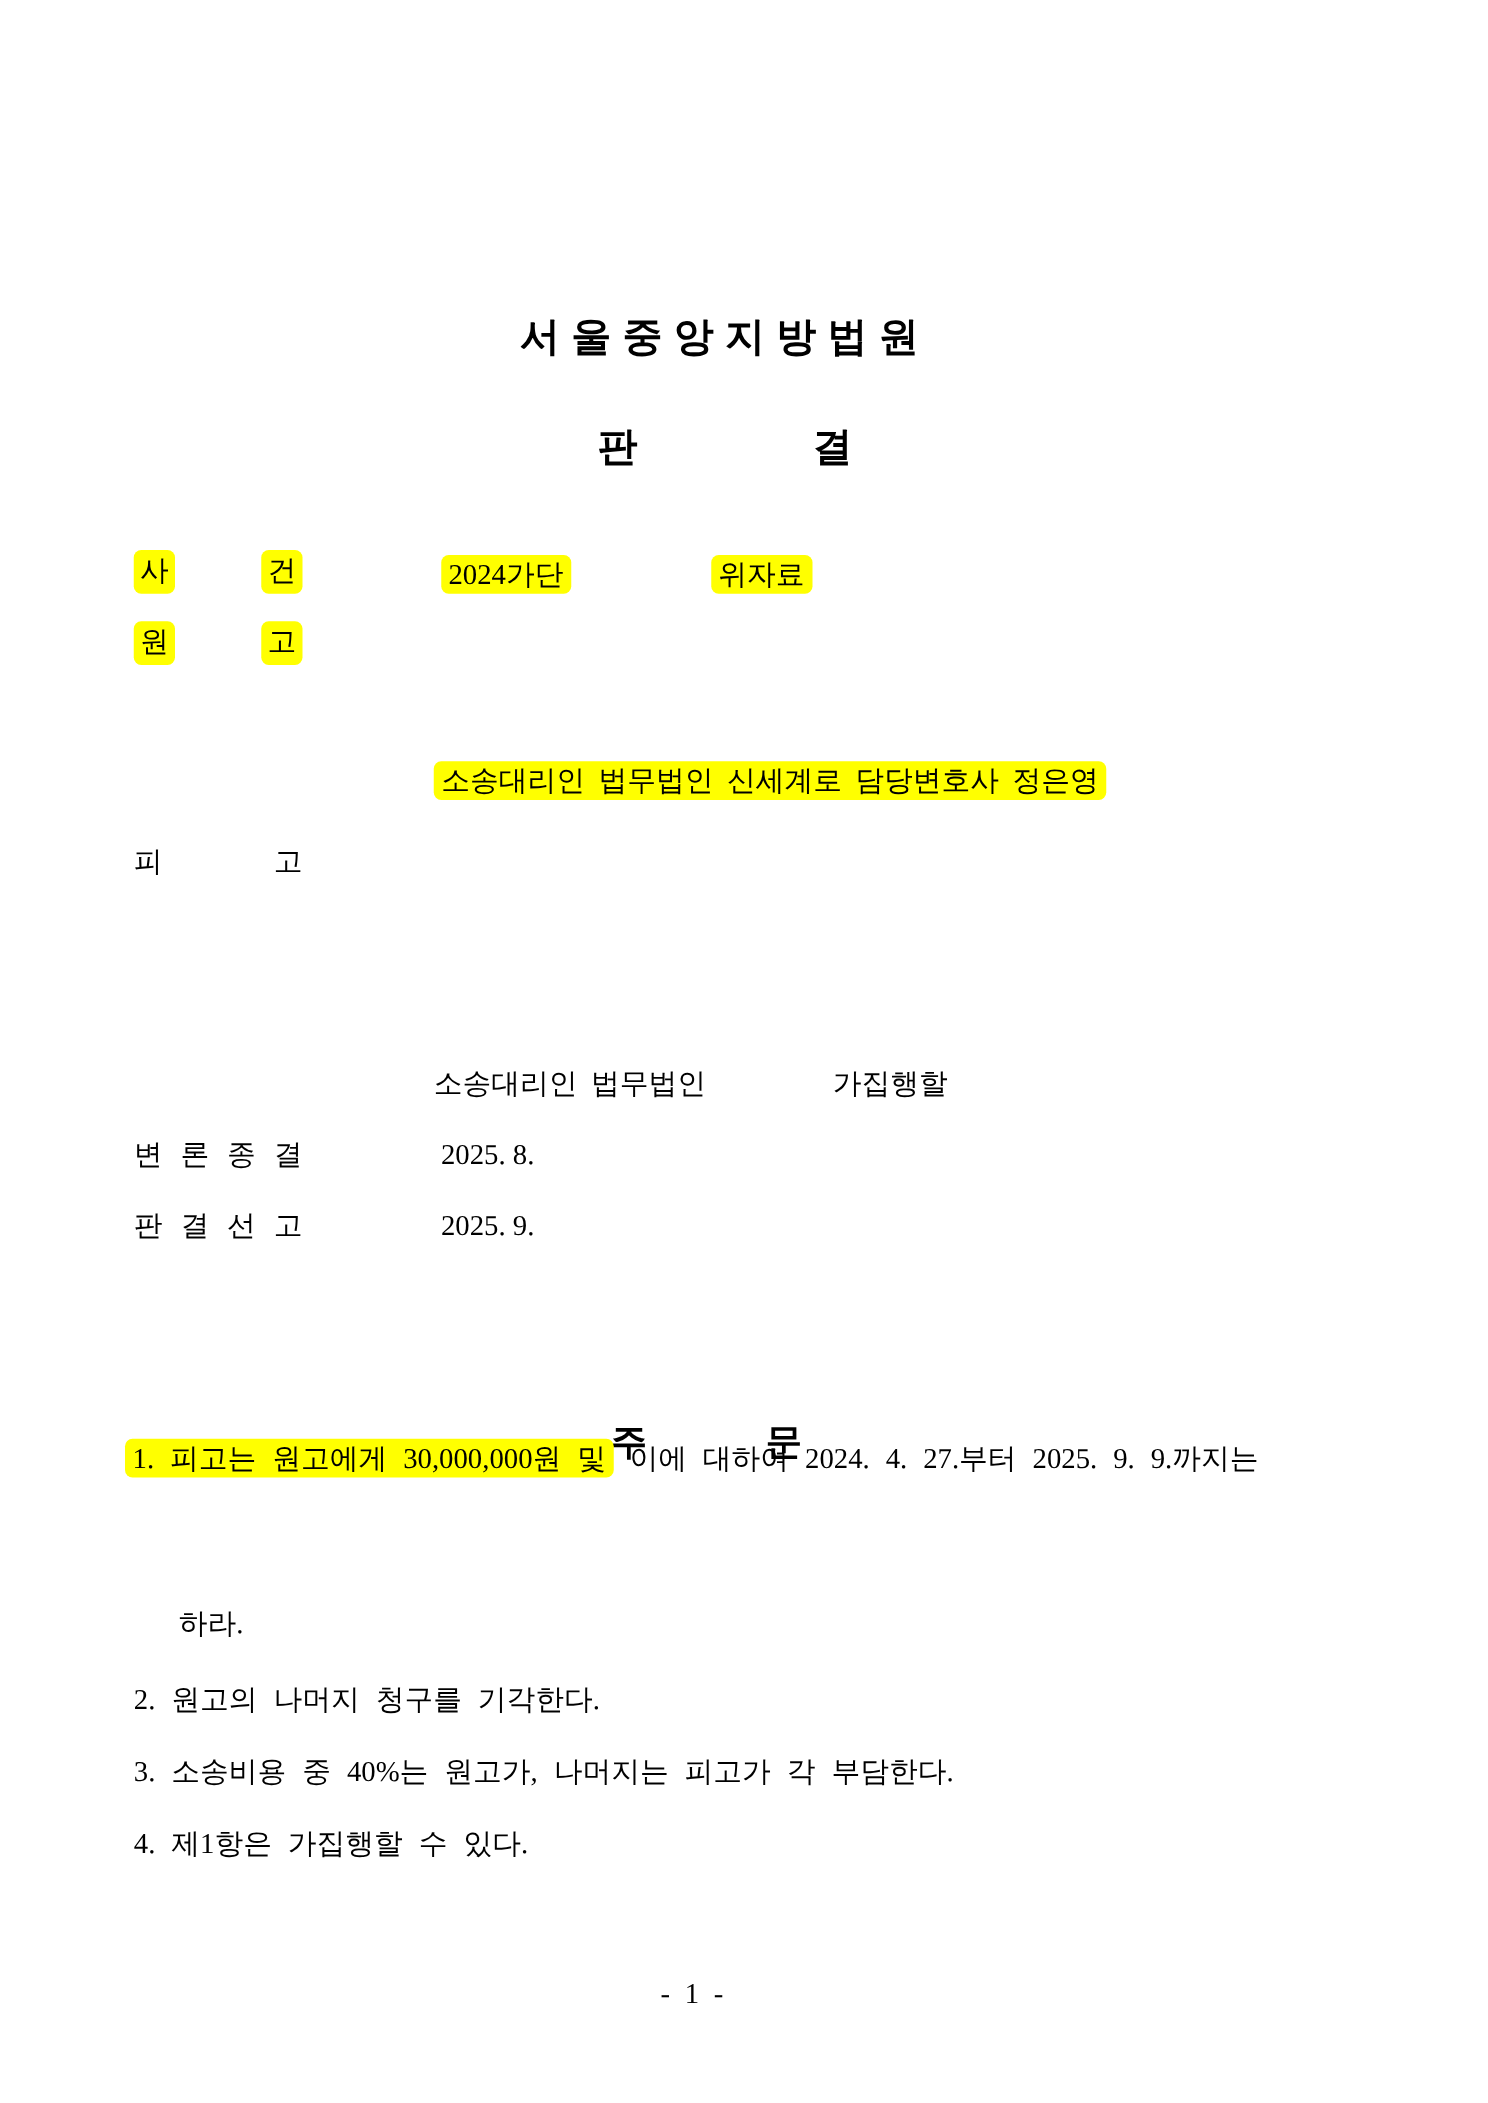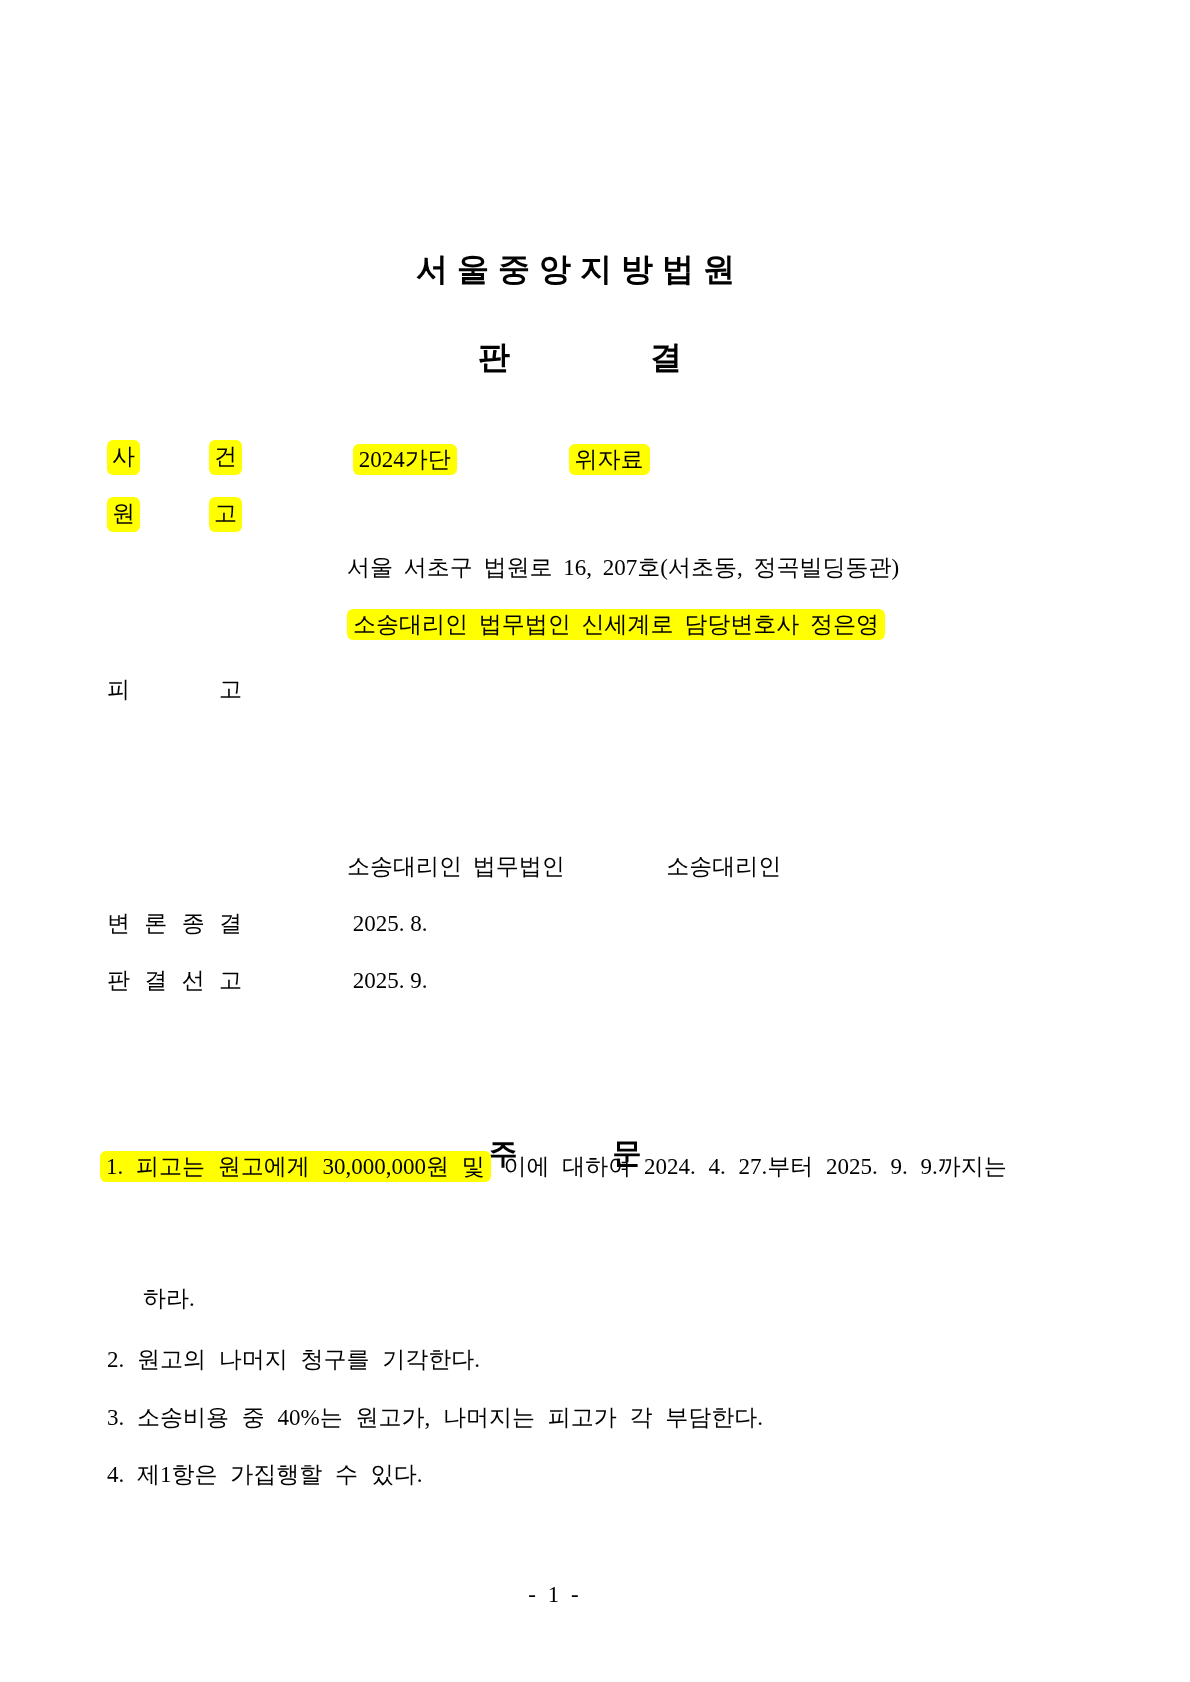--- a/index.html
+++ b/index.html
@@ -135,37 +135,36 @@
     <span class="case-name-val hl" style="background-color: rgb(255, 255, 0);">위자료</span>
   </div>
 
   <div class="row" style="top:497px">
     <span class="label-2">
       <span class="hl-char" style="background-color: rgb(255, 255, 0);">원</span>
       <span class="hl-char" style="background-color: rgb(255, 255, 0);">고</span>
     </span>
   </div>
 
-  <div class="indent-col ws" style="top:554px">서울 서초구 법원로 16, 207호(서초동, 정곡빌딩동관)</div>
 
   <div class="indent-col ws" style="top:611px">
     <span class="hl" style="background-color: rgb(255, 255, 0);">소송대리인 법무법인 신세계로 담당변호사 정은영</span>
   </div>
 
   <div class="row" style="top:676px">
     <span class="label-2">
       <span>피</span>
       <span>고</span>
     </span>
   </div>
 
   <div class="indent-col ws" style="top:853px">
     <span>소송대리인 법무법인</span>
     <span class="counsel-gap"></span>
-    <span>소송대리인</span>
+    <span>가집행할</span>
   </div>
 
   <div class="row" style="top:910px">
     <span class="label-4">변 론 종 결</span>
     <span class="val-col">2025. 8.</span>
   </div>
 
   <div class="row" style="top:967px">
     <span class="label-4">판 결 선 고</span>
     <span class="val-col">2025. 9.</span>

